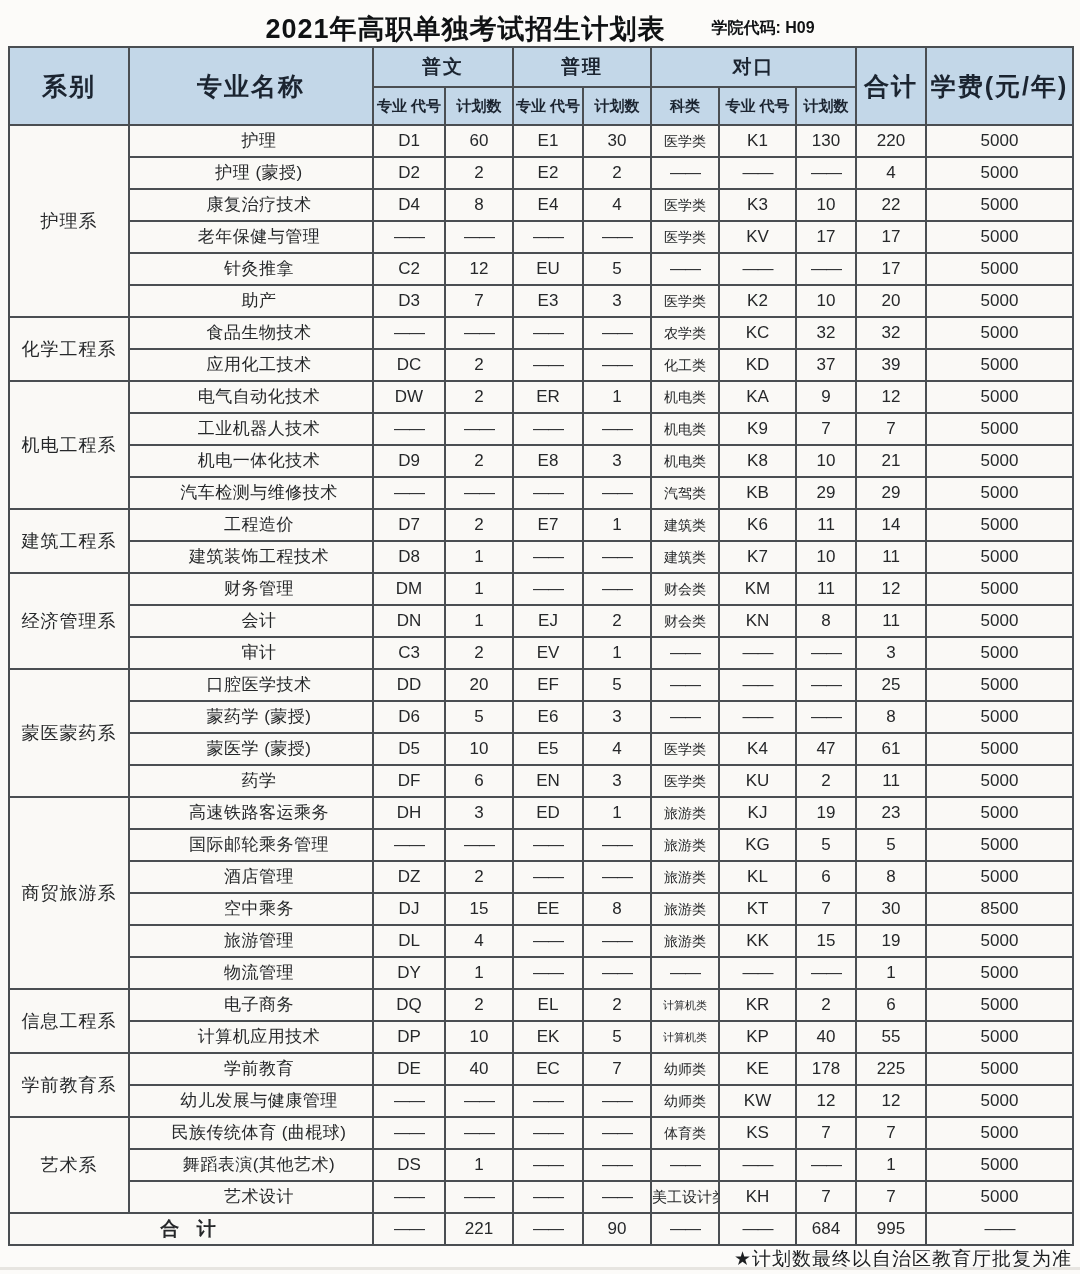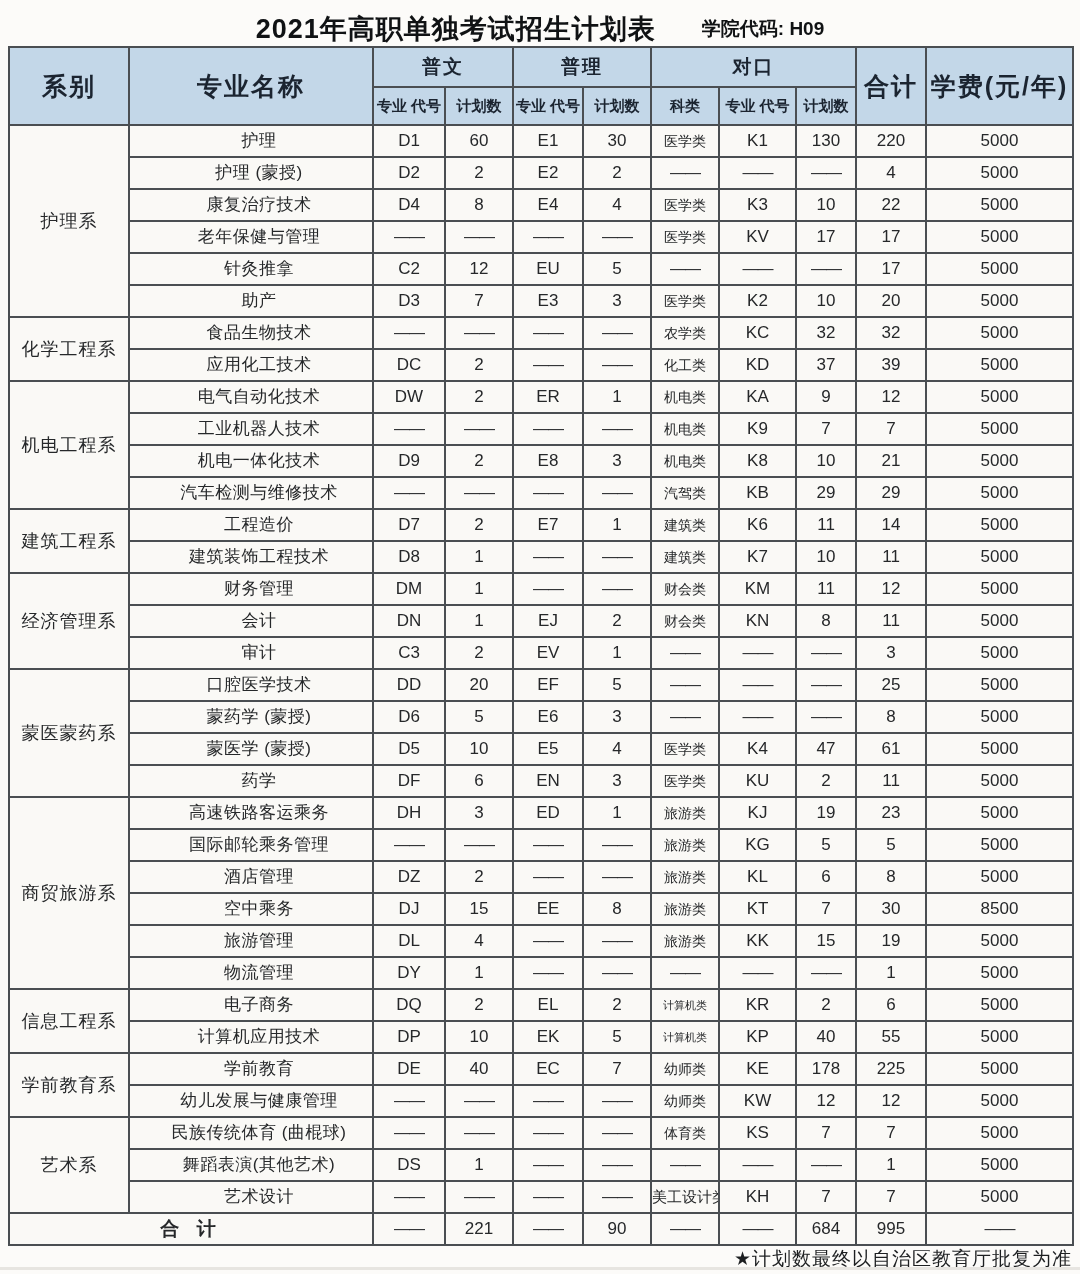--- a/index.html
+++ b/index.html
@@ -17,21 +17,21 @@
     background:var(--page-bg);
     font-family:"Liberation Sans","DejaVu Sans",sans-serif;
     color:var(--text-color);
   }
   .page{position:relative;width:1080px;height:1274px;overflow:hidden;}
   .title-bar{
     height:46px;display:flex;justify-content:center;align-items:center;
     gap:46px;padding-top:11px;
   }
   .title{font-size:27px;font-weight:bold;color:#101214;letter-spacing:1px;}
-  .code{font-size:19px;font-weight:bold;color:#101214;}
+  .code{font-size:16px;font-weight:bold;color:#101214;}
   table{
     border-collapse:collapse;table-layout:fixed;
     margin-left:8px;width:1064px;
   }
   th,td{
     border:2px solid var(--border-color);
     text-align:center;vertical-align:middle;
     padding:0;overflow:hidden;white-space:nowrap;
     background:var(--cell-bg);
   }

